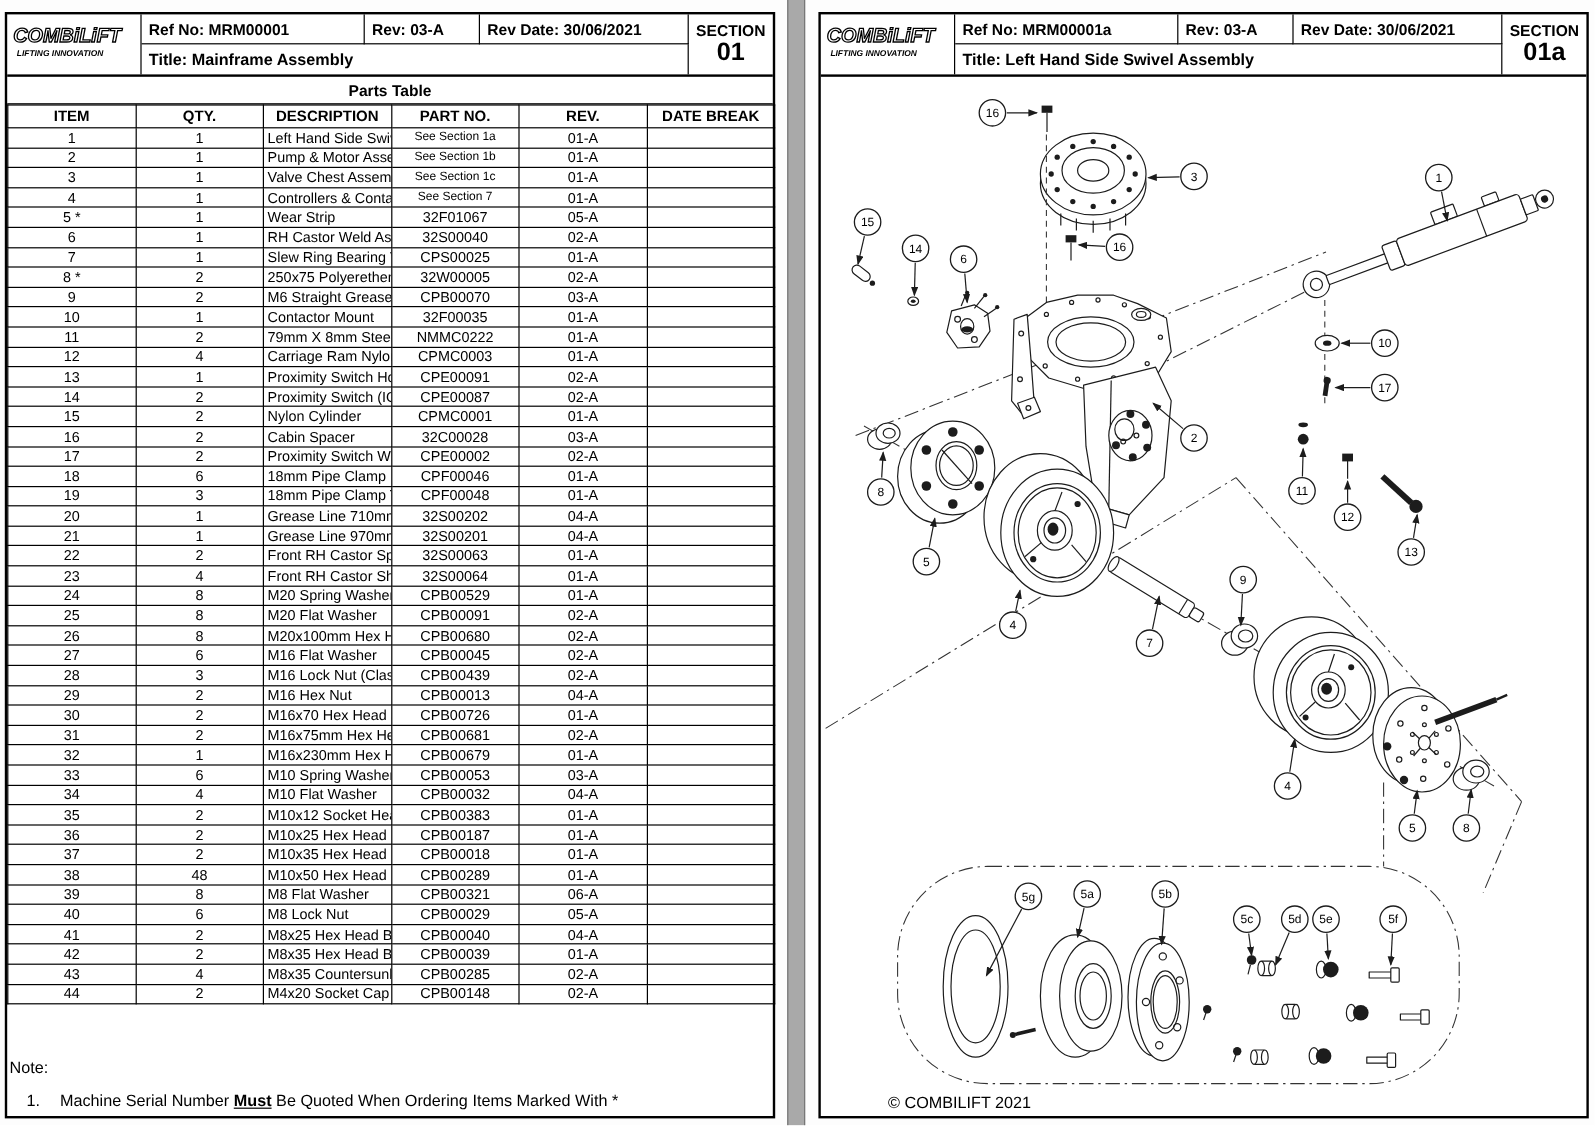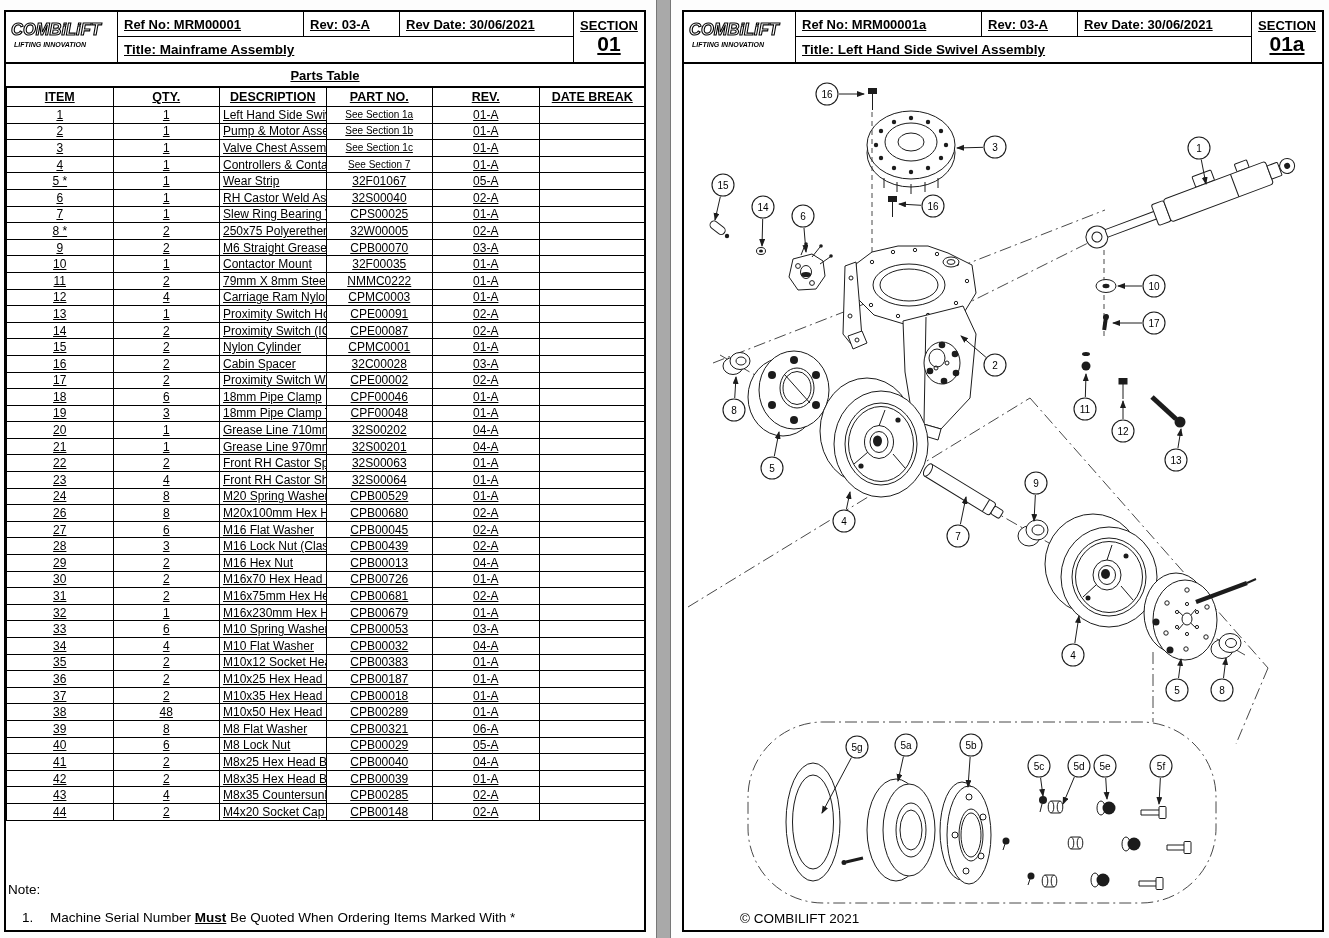--- a/index.html
+++ b/index.html
@@ -1,18 +1,18 @@
 <!DOCTYPE html>
 <html><head>
 <meta charset="utf-8">
 <style>
   html,body{margin:0;padding:0;background:#fff;}
   .screen{position:relative;width:1329px;height:938px;background:#fdfdfd;
           font-family:"Liberation Sans",sans-serif;color:#000;overflow:hidden;}
-  .page{position:absolute;top:10px;height:922px;background:#fff;border:2px solid #000;box-sizing:border-box;text-decoration:underline;}
+  .page{position:absolute;top:10px;height:922px;background:#fff;border:2px solid #000;box-sizing:border-box;}
   .page-left{left:4px;width:642px;}
   .page-right{left:682px;width:642px;}
   .divider{position:absolute;left:656px;top:0;width:15px;height:938px;background:#a9a9a9;
            border-left:1px solid #777;border-right:1px solid #777;box-sizing:border-box;}
   
   .hdr{display:grid;grid-template-columns:112px 186px 96px 174px 1fr;grid-template-rows:25px 25px;
        border-bottom:2px solid #000;}
   .hdr>div{border-right:1.5px solid #000;box-sizing:border-box;display:flex;align-items:center;}
   .hdr .logo-cell{grid-row:1/3;padding:2px 2px;justify-content:center;}
   .hdr .h-ref,.hdr .h-rev,.hdr .h-date{border-bottom:1.5px solid #000;font-weight:bold;font-size:13px;padding-left:6px;}
@@ -267,20 +267,28 @@
           </tr>
           <tr>
             <td class="col0">24</td>
             <td class="col1">8</td>
             <td class="col2">M20 Spring Washer</td>
             <td class="col3">CPB00529</td>
             <td class="col4">01-A</td>
             <td class="col5"></td>
           </tr>
           <tr>
+            <td class="col0">25</td>
+            <td class="col1">8</td>
+            <td class="col2">M20 Flat Washer</td>
+            <td class="col3">CPB00091</td>
+            <td class="col4">02-A</td>
+            <td class="col5"></td>
+          </tr>
+          <tr>
             <td class="col0">26</td>
             <td class="col1">8</td>
             <td class="col2">M20x100mm Hex Head Bolt PT (Class 12.9)</td>
             <td class="col3">CPB00680</td>
             <td class="col4">02-A</td>
             <td class="col5"></td>
           </tr>
           <tr>
             <td class="col0">27</td>
             <td class="col1">6</td>

